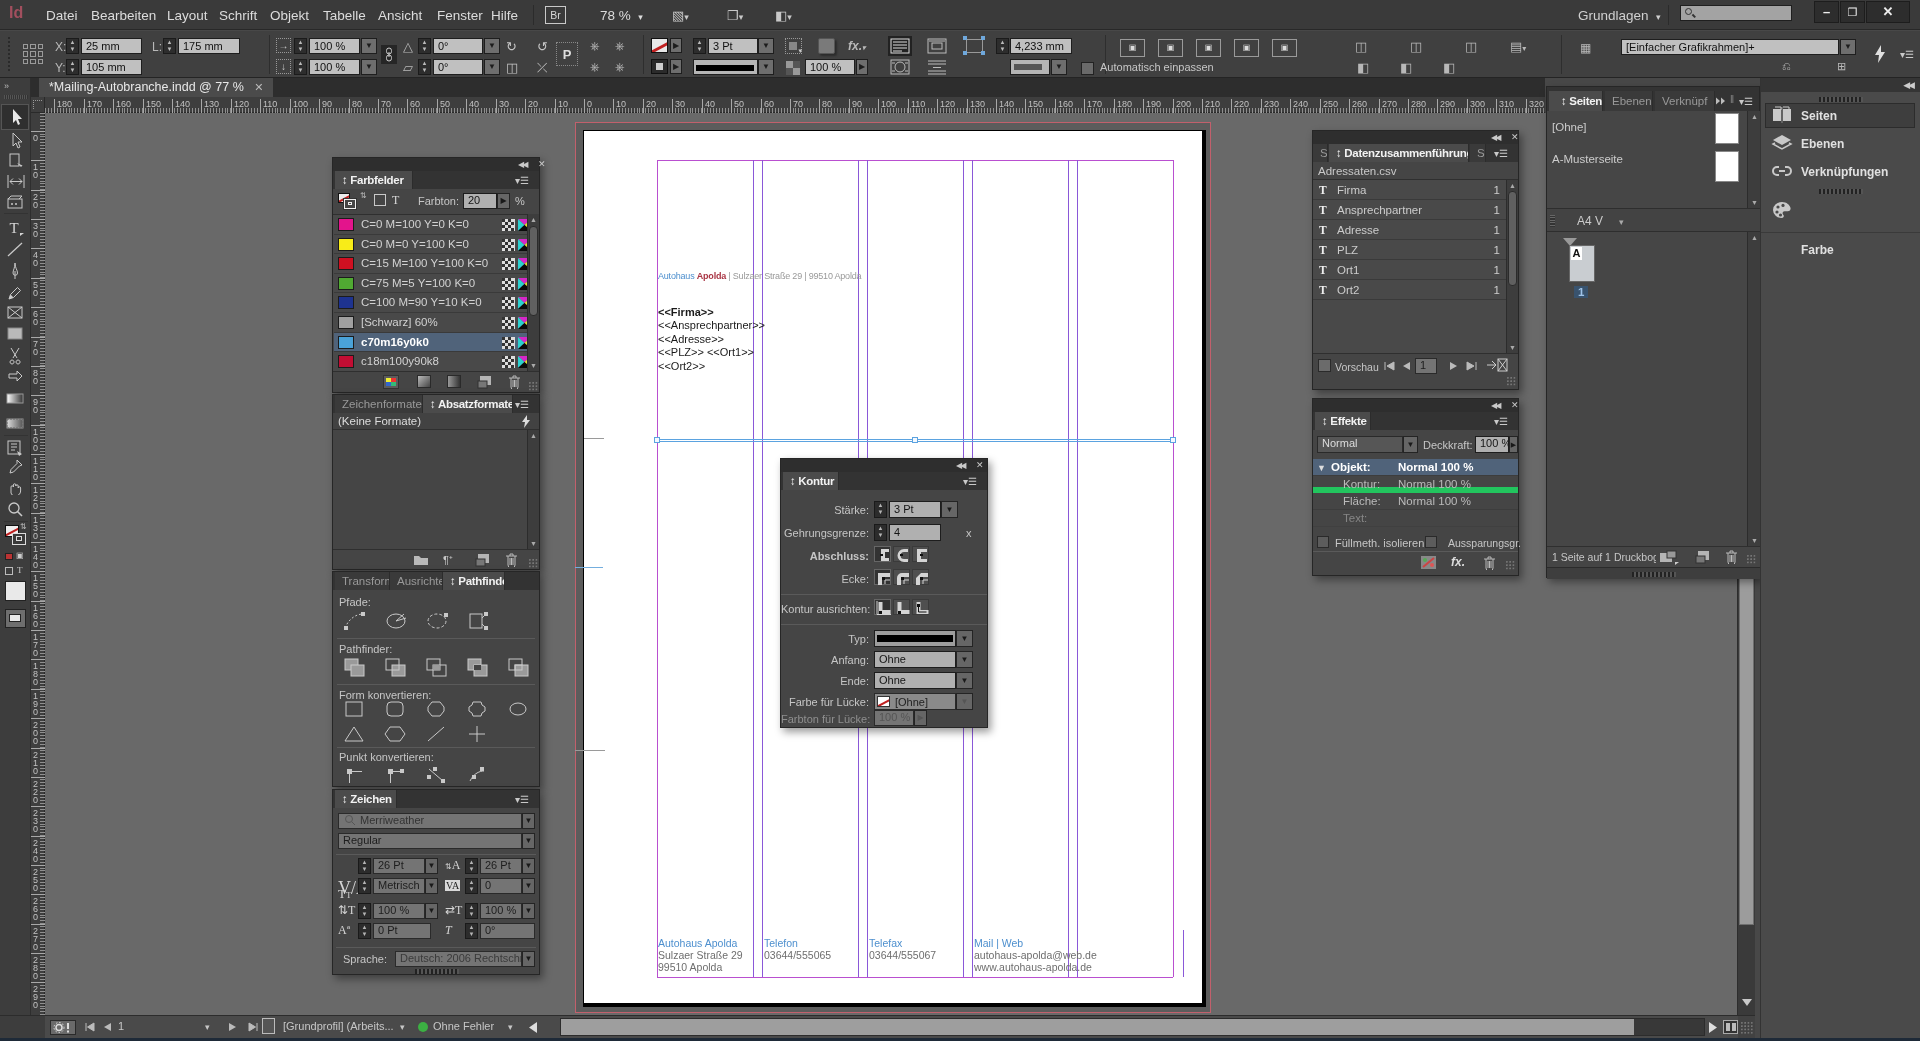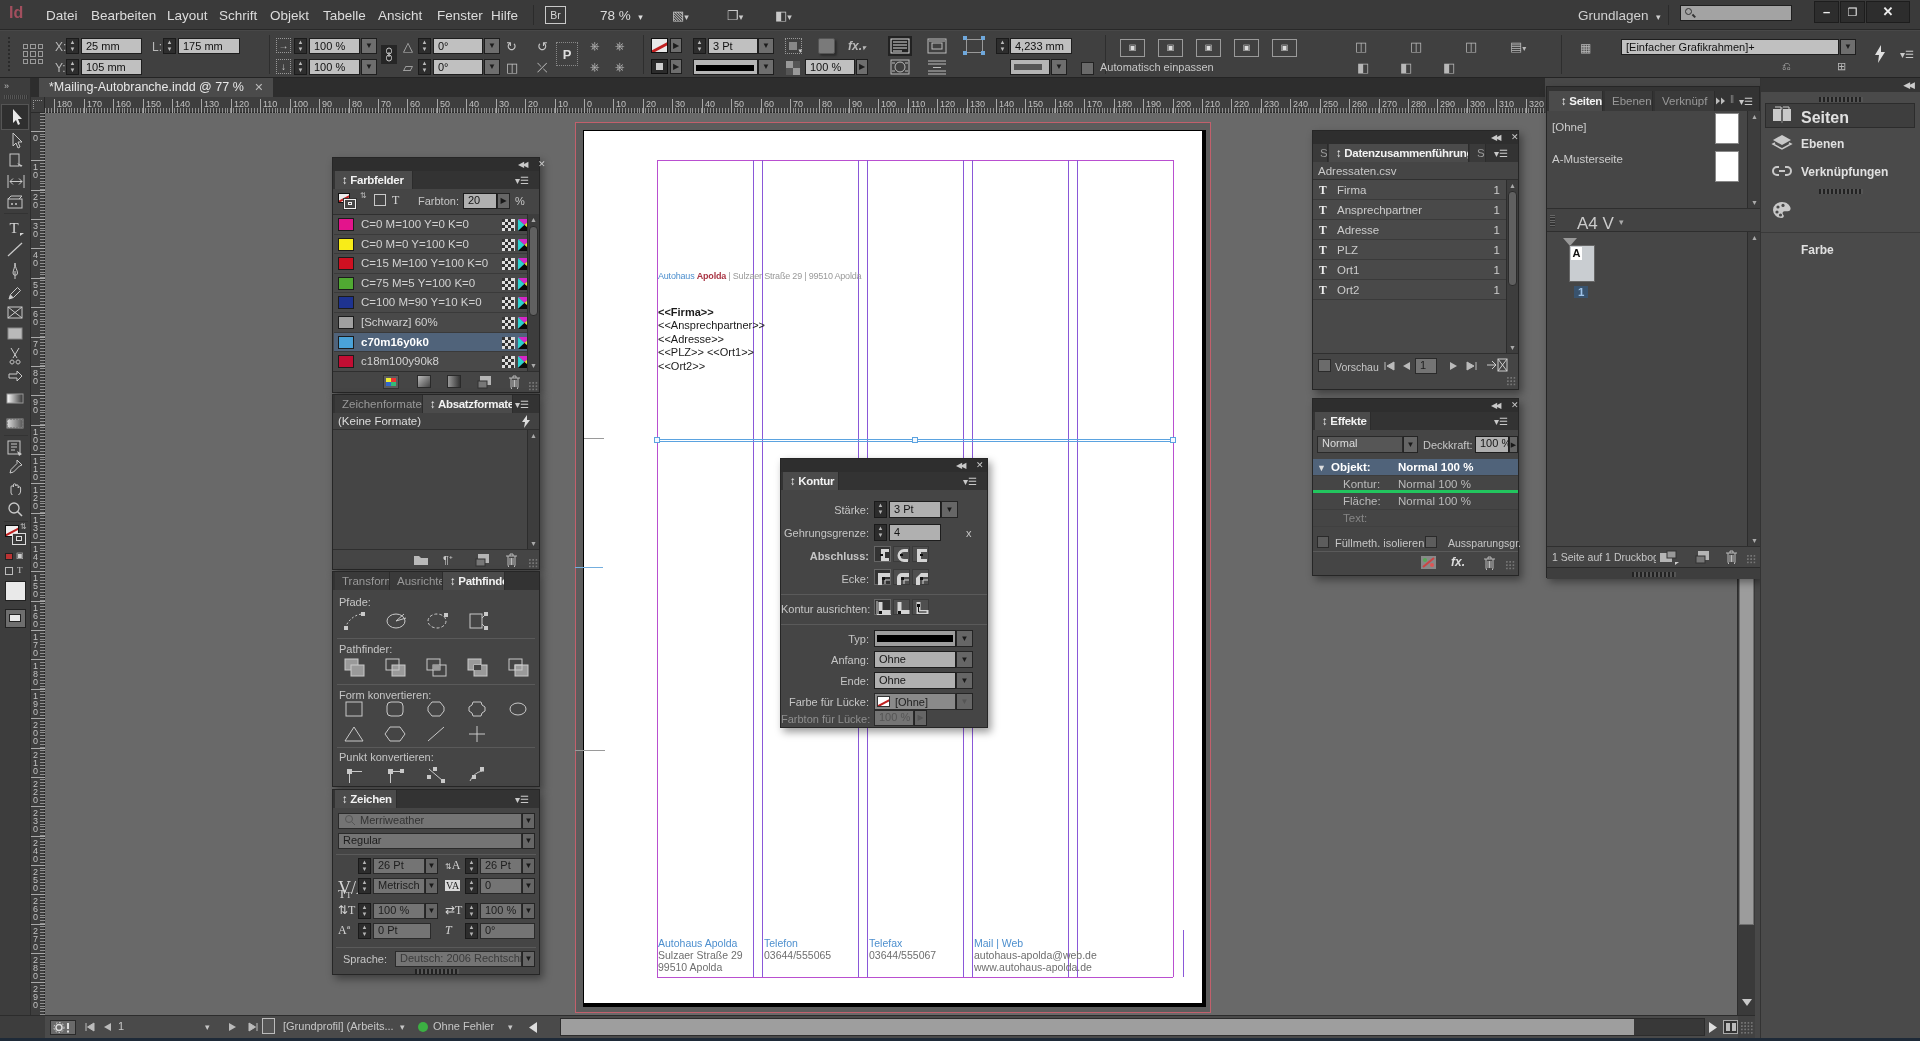--- a/index.html
+++ b/index.html
@@ -1056,21 +1056,21 @@
 <div class="ptabs" style="top:13px;">
 <div class="ptab on" style="left:2px;width:56px;padding:0;"><span style="margin-left:7px;">↕ Effekte</span></div>
 <div class="pmenu" style="left:181px;top:4px;">▾<span style="letter-spacing:-1px;">☰</span></div>
 </div>
 <div class="pfld2" style="left:4px;top:37px;width:86px;height:17px;color:#ddd;background:#565656;">Normal</div>
 <div class="pddb" style="left:90px;top:37px;width:15px;height:17px;line-height:15px;">▼</div>
 <div class="plabel" style="left:110px;top:40px;">Deckkraft:</div>
 <div class="pfld" style="left:162px;top:37px;width:34px;height:17px;">100 %</div>
 <div class="pddb" style="left:196px;top:37px;width:9px;height:17px;line-height:15px;font-size:7px;">▶</div>
 <div class="abs" style="left:0;top:60px;width:205px;height:17px;background:#50637a;color:#fff;font-weight:bold;font-size:11.5px;line-height:17px;border-bottom:1px solid #3d3d3d;"><span style="position:absolute;left:4px;top:1px;color:#ddd;font-size:9px;">▼</span><span style="margin-left:18px;">Objekt:</span><span style="position:absolute;left:85px;">Normal 100 %</span></div>
-<div class="abs" style="left:0;top:77px;width:205px;height:17px;color:#bbb;font-size:11.5px;line-height:17px;border-bottom:3px solid #22c55e;"><span style="margin-left:30px;">Kontur:</span><span style="position:absolute;left:85px;">Normal 100 %</span></div>
+<div class="abs" style="left:0;top:77px;width:205px;height:17px;color:#bbb;font-size:11.5px;line-height:17px;border-bottom:6px solid #22c55e;"><span style="margin-left:30px;">Kontur:</span><span style="position:absolute;left:85px;">Normal 100 %</span></div>
 <div class="abs" style="left:0;top:94px;width:205px;height:17px;color:#bbb;font-size:11.5px;line-height:17px;border-bottom:1px solid #3d3d3d;"><span style="margin-left:30px;">Fläche:</span><span style="position:absolute;left:85px;">Normal 100 %</span></div>
 <div class="abs" style="left:0;top:111px;width:205px;height:17px;color:#bbb;opacity:.55;font-size:11.5px;line-height:17px;border-bottom:1px solid #3d3d3d;"><span style="margin-left:30px;">Text:</span><span style="position:absolute;left:85px;"></span></div>
 <div class="abs" style="left:4px;top:137px;width:12px;height:12px;background:#5c5c5c;border:1px solid #2a2a2a;"></div>
 <div class="plabel" style="left:22px;top:138px;font-size:11px;">Füllmeth. isolieren</div>
 <div class="abs" style="left:112px;top:137px;width:12px;height:12px;background:#5c5c5c;border:1px solid #2a2a2a;"></div>
 <div class="plabel" style="left:127px;top:138px;font-size:10.5px;margin-left:8px;">Aussparungsgr.</div>
 <div class="prow-sep abs" style="left:0px;top:152px;width:205px;height:1px;background:#5a5a5a;"></div>
 <svg class="abs" style="left:108px;top:157px;" width="15" height="13">
         <rect width="15" height="13" fill="#888"></rect>
         <path d="M2 11 L13 2" stroke="#c44" stroke-width="2"></path>
@@ -1100,21 +1100,21 @@
 <div class="abs" style="left:168px;top:2px;width:24px;height:31px;background:#fff;border:1px solid #888;"></div>
 <div class="abs" style="left:5px;top:42px;color:#ccc;font-size:11.5px;">A-Musterseite</div>
 <div class="abs" style="left:168px;top:40px;width:24px;height:31px;background:#fff;border:1px solid #888;"></div>
 </div>
 <div class="sbar" style="left:200px;top:24px;width:13px;height:97px;">
         <div class="sarr" style="top:2px;width:13px;">▲</div>
         <div class="sarr" style="bottom:2px;width:13px;">▼</div>
       </div>
 <div class="abs" style="left:0;top:121px;width:213px;height:24px;background:#434343;border-top:1px solid #2e2e2e;border-bottom:1px solid #2e2e2e;">
 <div class="abs" style="left:3px;top:6px;width:5px;height:12px;background:repeating-linear-gradient(180deg,#666 0,#666 1px,#333 1px,#333 2.5px);"></div>
-<div class="abs" style="left:30px;top:5px;color:#ccc;font-size:17px;">A4 V</div>
+<div class="abs" style="left:30px;top:5px;color:#ccc;font-size:12px;">A4 V</div>
 <div class="abs" style="left:72px;top:8px;color:#aaa;font-size:9px;">▾</div>
 </div>
 <div class="abs" style="left:0;top:145px;width:200px;height:314px;background:#464646;">
 <div class="abs" style="left:16px;top:6px;width:0;height:0;border-left:7px solid transparent;border-right:7px solid transparent;border-top:8px solid #999;"></div>
 <div class="abs" style="left:22px;top:13px;width:26px;height:37px;background:#c9cdd1;border:1px solid #666;">
           <div style="position:absolute;left:1px;top:1px;width:11px;height:13px;background:#fff;color:#111;font-size:11px;font-weight:bold;text-align:center;line-height:13px;">A</div>
         </div>
 <div class="abs" style="left:27px;top:54px;color:#9fc3e8;font-size:11.5px;font-weight:bold;background:#39536e;padding:0 4px;">1</div>
 </div>
 <div class="sbar" style="left:200px;top:145px;width:13px;height:314px;">
@@ -1146,21 +1146,21 @@
         <span style="position:absolute;right:8px;top:2px;color:#ccc;font-size:9px;letter-spacing:-2px;">◀◀</span>
       </div>
 <div class="hgrip" style="left:58px;top:19px;"></div>
 <div class="abs" style="left:4px;top:25px;width:150px;height:25px;background:#3e3e3e;border:1px solid #2c2c2c;"></div>
 <div class="abs" style="left:10px;top:27px;width:22px;height:20px;"><svg width="22" height="20">
           <rect x="2" y="4" width="8" height="12" fill="#c9c9c9"></rect>
           <rect x="12" y="4" width="8" height="12" fill="#c9c9c9"></rect>
           <path d="M11 2 v16" stroke="#888"></path>
           <path d="M4 2 h6 v3 M12 2 h6 v3" stroke="#c9c9c9" fill="none"></path>
         </svg></div>
-<div class="abs" style="left:40px;top:31px;color:#e0e0e0;font-size:16px;font-weight:bold;">Seiten</div>
+<div class="abs" style="left:40px;top:31px;color:#e0e0e0;font-size:12px;font-weight:bold;">Seiten</div>
 <div class="abs" style="left:10px;top:55px;width:22px;height:20px;"><svg width="22" height="20">
           <path d="M11 2 L20 7 L11 12 L2 7 Z" fill="#c9c9c9"></path>
           <path d="M4 10 L2 11 L11 16 L20 11 L18 10" fill="none" stroke="#c9c9c9" stroke-width="1.5"></path>
         </svg></div>
 <div class="abs" style="left:40px;top:59px;color:#e0e0e0;font-size:12px;font-weight:bold;">Ebenen</div>
 <div class="abs" style="left:10px;top:83px;width:22px;height:20px;"><svg width="24" height="20">
           <path d="M8 6 h-2 a4 4 0 0 0 0 8 h2 M14 6 h2 a4 4 0 0 1 0 8 h-2 M8 10 h6" stroke="#c9c9c9" stroke-width="2" fill="none"></path>
         </svg></div>
 <div class="abs" style="left:40px;top:87px;color:#e0e0e0;font-size:12px;font-weight:bold;">Verknüpfungen</div>
 <div class="hgrip" style="left:58px;top:111px;"></div>

